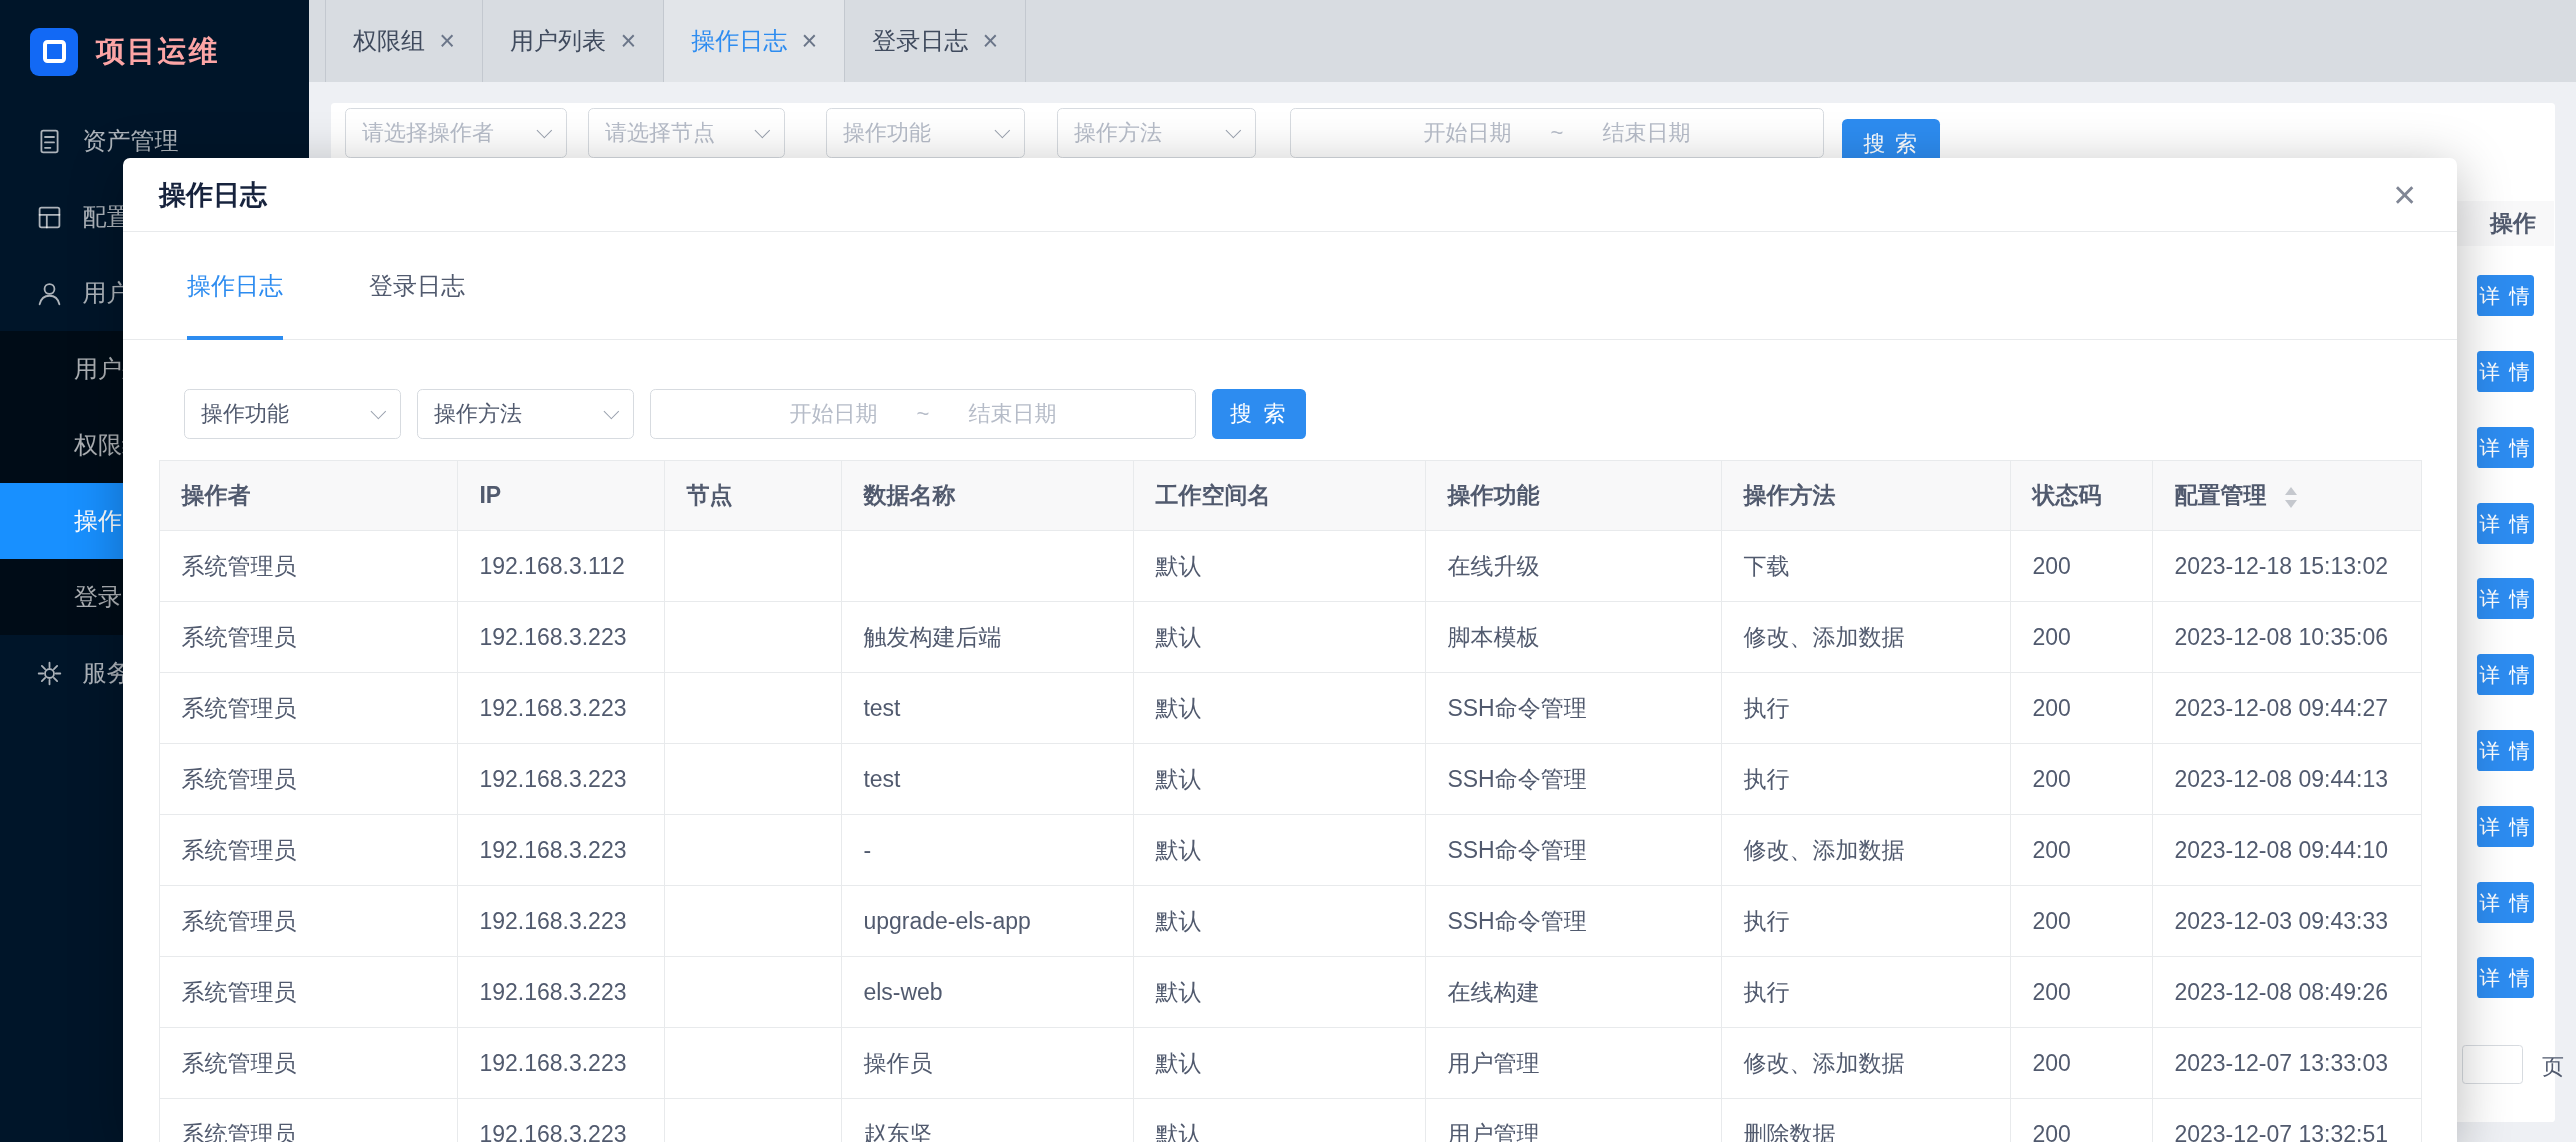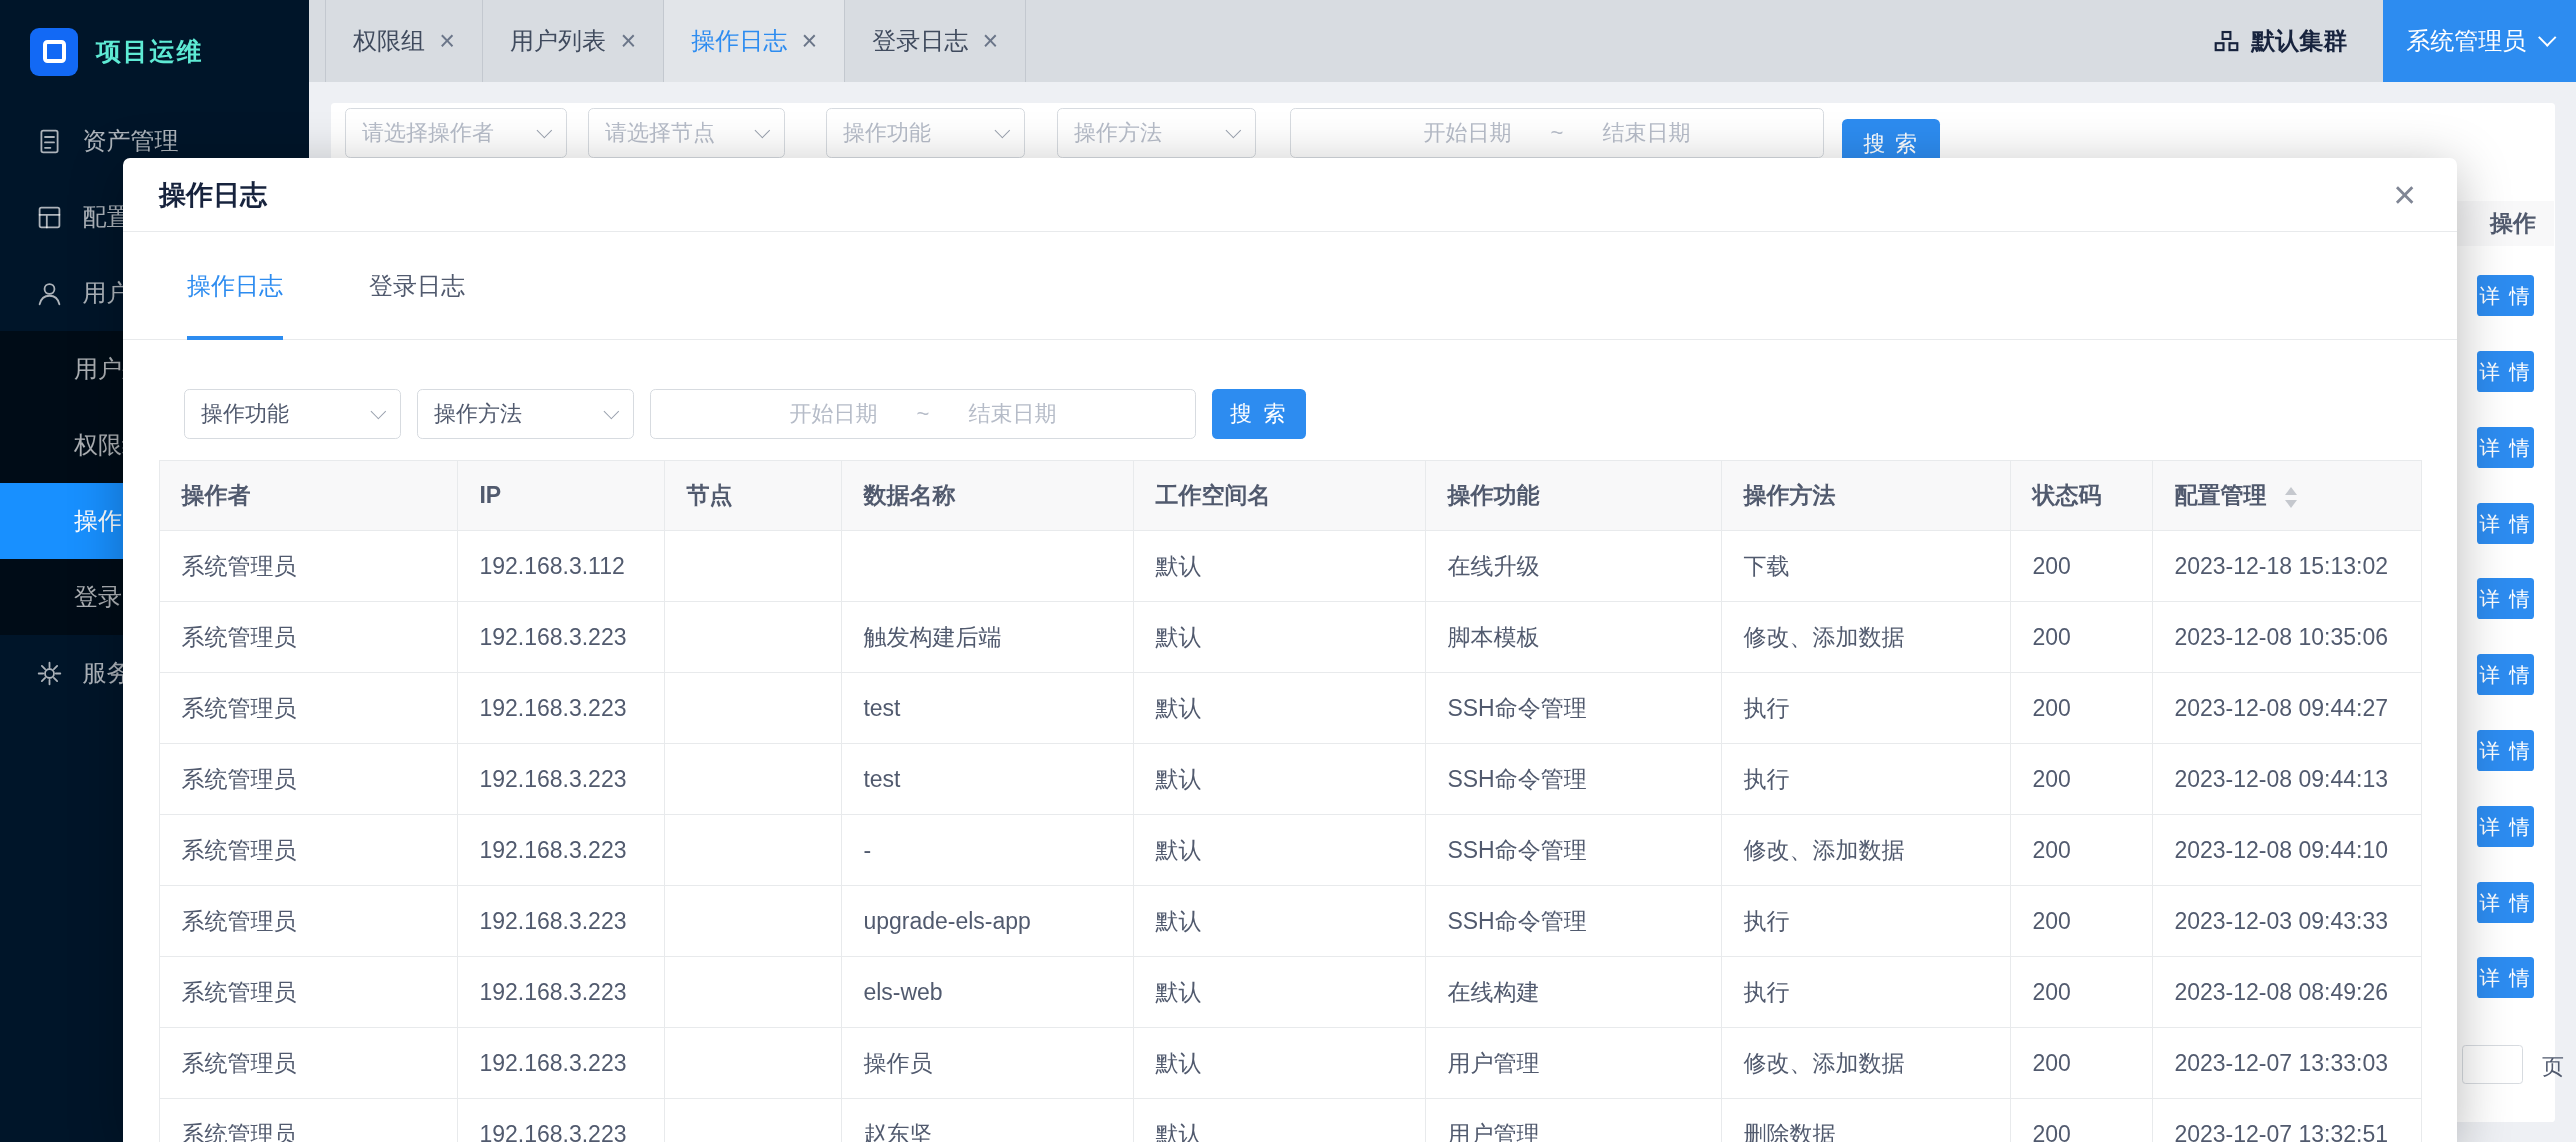--- a/index.html
+++ b/index.html
@@ -11,21 +11,21 @@
     font-family: "Liberation Sans", "DejaVu Sans", sans-serif;
     color: #515a6e;
   }
   button { font: inherit; cursor: pointer; }
 
   
   .sidebar { position: absolute; left:0; top:0; width:309px; height:1143px; background:#001529; z-index:2; }
   .logo { height:103px; display:flex; align-items:center; gap:18px; padding:0 30px; }
   .logo-badge { width:48px; height:48px; border-radius:9px; background:#1269f5; display:flex; align-items:center; justify-content:center; flex:0 0 auto; }
   .logo-badge .inner { width:23px; height:23px; border:4.5px solid #fff; border-radius:4.5px; }
-  .logo-title { color:#5eead4; font-size:25px; font-weight:bold; letter-spacing:1.8px; white-space:nowrap; }
+  .logo-title { color:#fca5a5; font-size:29px; font-weight:bold; letter-spacing:1.8px; white-space:nowrap; }
   .menu-item { height:76px; display:flex; align-items:center; gap:19.6px; padding-left:36px; color:rgba(255,255,255,0.68); font-size:24px; cursor:pointer; white-space:nowrap; }
   .menu-item svg { flex:0 0 auto; }
   .submenu { background:#000c17; }
   .submenu .menu-item { padding-left:74px; }
   .menu-item.selected { background:#1890ff; color:#fff; }
 
   
   .topbar { position:absolute; left:309px; top:0; right:0; height:82px; background:#d8dce1; display:flex; align-items:center; z-index:2; }
   .tabs { display:flex; height:82px; margin-left:16px; }
   .tab { display:flex; align-items:center; justify-content:center; gap:14.3px; padding:0 27px; font-size:24px; color:#404b5e; border-right:0.9px solid #c3c8cf; cursor:pointer; white-space:nowrap; }
@@ -138,34 +138,20 @@
       <span>用户列表</span>
       <span class="close">×</span>
     </div>
     <div class="tab active">
       <span>操作日志</span>
       <span class="close">×</span>
     </div>
     <div class="tab">
       <span>登录日志</span>
       <span class="close">×</span>
-    </div>
-  </div>
-  <div class="topbar-right">
-    <div class="cluster">
-      <svg width="25" height="25" viewBox="0 0 29 26" fill="none" stroke="currentColor" stroke-width="2.5">
-        <rect x="10" y="2" width="9" height="8"></rect>
-          <rect x="2" y="15" width="9" height="8"></rect>
-          <rect x="18" y="15" width="9" height="8"></rect>
-      </svg>
-      <span>默认集群</span>
-    </div>
-    <div class="user-btn">
-      <span>系统管理员</span>
-      <span class="chev"></span>
     </div>
   </div>
 </div>
 
 <div class="page-panel"></div>
 
 <div class="bg-control" style="left:345px;width:222px;">
   <span>请选择操作者</span>
   <span class="sel-caret"></span>
 </div>

